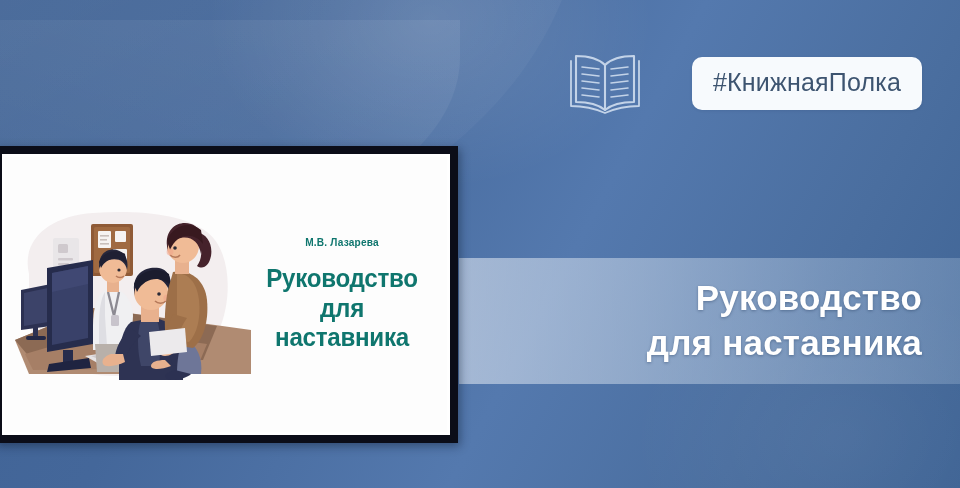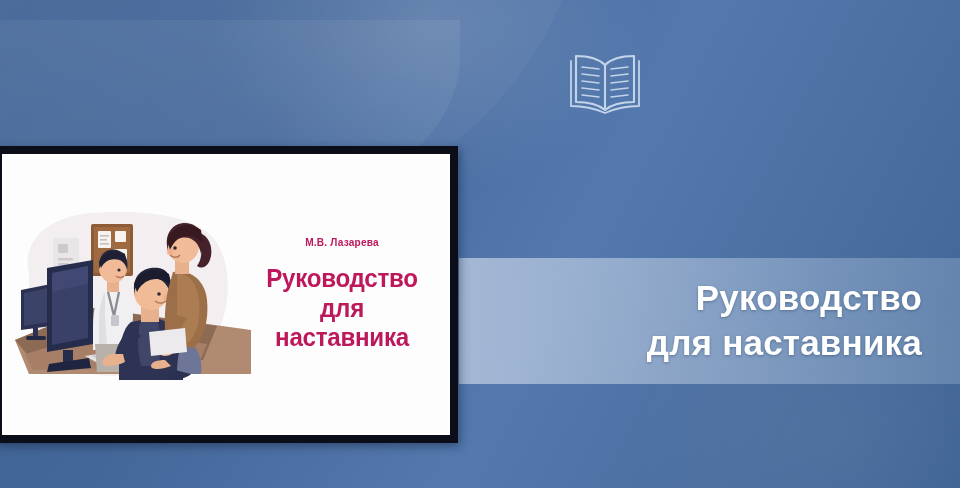--- a/index.html
+++ b/index.html
@@ -166,21 +166,21 @@
     left: 2px;
     top: 50%;
     transform: translateY(-50%);
     width: 244px;
     height: 182px;
   }
   .cover-text {
     flex: 1;
     padding-right: 14px;
     text-align: center;
-    color: #be185d;
+    color: #0f766e;
   }
   .cover-author {
     font-size: 11px;
     font-weight: bold;
     letter-spacing: 0.2px;
     margin-bottom: 16px;
     transform: scaleX(0.92);
   }
   .cover-title {
     font-size: 26px;
@@ -207,20 +207,21 @@
     <span class="book-icon-wrap">
       <svg class="book-icon" viewBox="0 0 78 62" fill="none" stroke="#c3d3e8" stroke-width="2.1" stroke-linecap="round" stroke-linejoin="round">
         <path d="M39 13 C33 7, 22 4, 10 4 L10 50 C22 50, 33 53, 39 58"></path>
         <path d="M39 13 C45 7, 56 4, 68 4 L68 50 C56 50, 45 53, 39 58"></path>
         <path d="M39 13 L39 58"></path>
         <path d="M5 9 L5 54 C18 54, 30 57, 39 61 C48 57, 60 54, 73 54 L73 9" stroke-width="1.8"></path>
         <path d="M16 15 L33 17 M16 22 L33 24 M16 29 L33 31 M16 36 L33 38 M16 43 L33 45" stroke-width="1.6"></path>
         <path d="M45 17 L62 15 M45 24 L62 22 M45 31 L62 29 M45 38 L62 36 M45 45 L62 43" stroke-width="1.6"></path>
       </svg>
     </span>
+    <span class="hash-badge">#КнижнаяПолка</span>
   </div>
 
 
   <div class="main-title">
     <span class="tl">Руководство</span>
     <span class="tl">для наставника</span>
   </div>
 
   <div class="book-card">
     <div class="book-card-inner">

